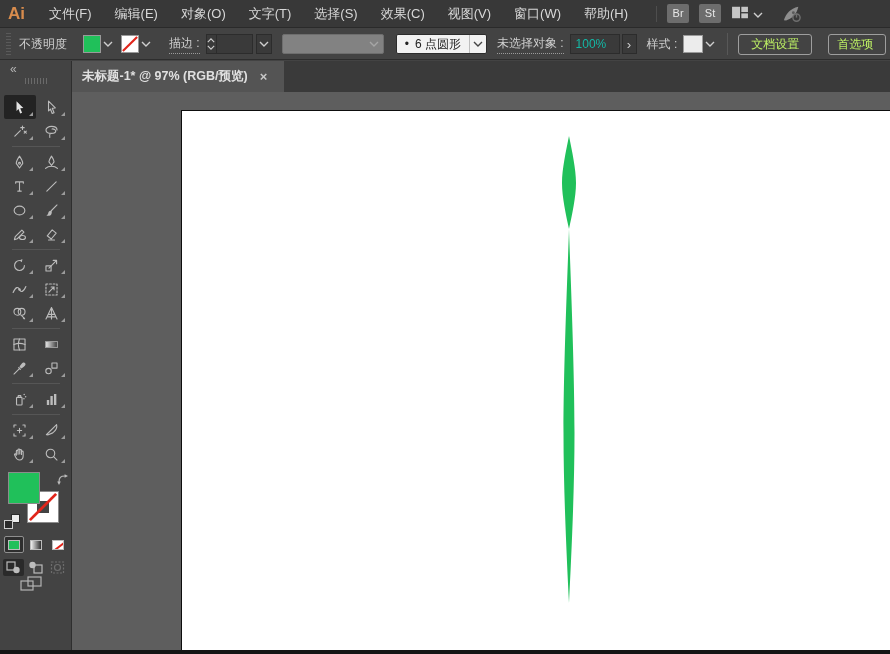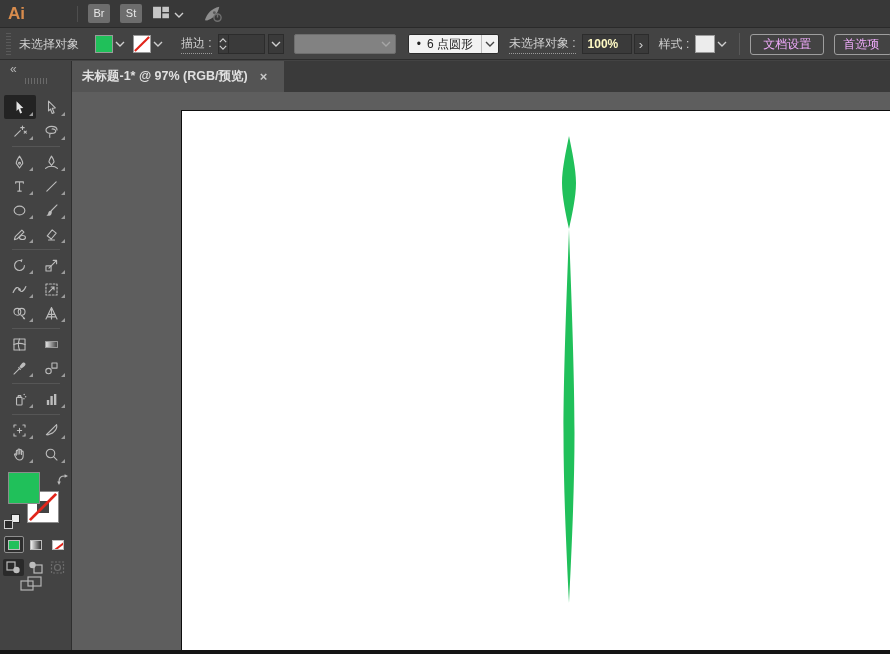--- a/index.html
+++ b/index.html
@@ -44,27 +44,27 @@
          display:flex;align-items:center;justify-content:center;padding:0;}
   .profiledd{width:102px;height:20px;background:#828282;border:1px solid #6e6e6e;border-radius:2px;margin-left:10px;
              display:flex;align-items:center;justify-content:flex-end;padding-right:4px;}
   .profiledd .cv{stroke:#a6a6a6;}
   .brushdd{height:20px;background:#f2f2f2;border:1px solid #2c2c2c;border-radius:2px;margin-left:12px;
            display:flex;align-items:center;color:#222;}
   .brushval{padding:0 8px 0 8px;font-size:12px;display:flex;align-items:center;gap:6px;white-space:nowrap;}
   .brushchev{width:17px;height:100%;border-left:1px solid #bdbdbd;display:flex;align-items:center;justify-content:center;
              background:none;padding:0;border-top:none;border-right:none;border-bottom:none;}
   .brushchev .cv{stroke:#444;}
-  .opfield{width:50px;height:20px;background:#3a3a3a;border:1px solid #2c2c2c;color:#fef9c3;font-size:12px;
-           padding:2px 5px;font-weight:bold;}
+  .opfield{width:50px;height:20px;background:#3a3a3a;border:1px solid #2c2c2c;color:#14b8a6;font-size:12px;
+           padding:2px 5px;}
   .opmore{width:15px;height:20px;background:#3a3a3a;border:1px solid #2c2c2c;margin-left:2px;color:#d0d0d0;
           display:flex;align-items:center;justify-content:center;padding:0;}
   .stylesw{width:20px;height:18px;background:#ececec;border:1px solid #9a9a9a;}
   .vdiv{width:1px;height:22px;background:#585858;margin:0 10px;}
-  .obtn{height:21px;background:none;border:1px solid #9e9e9e;border-radius:3px;color:#f0abfc;font-size:12px;
+  .obtn{height:21px;background:none;border:1px solid #9e9e9e;border-radius:3px;color:#bef264;font-size:12px;
         padding:0 12px;white-space:nowrap;}
 
   
   .tabrow{position:absolute;left:0;top:61px;width:890px;height:31px;display:flex;}
   .tb-head{width:72px;height:100%;background:#434343;border-right:1px solid #2e2e2e;position:relative;flex-shrink:0;}
   .collapse{position:absolute;left:10px;top:1px;color:#b5b5b5;font-size:12px;letter-spacing:-2px;}
   .tgrip{position:absolute;left:25px;top:17px;width:22px;height:6px;
          background:repeating-linear-gradient(90deg,#6a6a6a 0 1px,transparent 1px 3px);}
   .tabstrip{flex:1;background:#3a3a3a;display:flex;font-weight:bold;}
   .tab{width:212px;height:100%;background:#545454;display:flex;align-items:center;padding:0 10px;
@@ -122,20 +122,31 @@
   .shape{position:absolute;left:365px;top:22px;width:44px;height:472px;}
   .bottomstrip{position:absolute;left:0;bottom:0;width:890px;height:4px;background:#151515;z-index:9;}
 </style>
 </head>
 <body>
 
 <div id="app">
 
   <div class="menubar">
     <span class="ailogo">Ai</span>
+    <nav class="menus">
+      <span>文件(F)</span>
+      <span>编辑(E)</span>
+      <span>对象(O)</span>
+      <span>文字(T)</span>
+      <span>选择(S)</span>
+      <span>效果(C)</span>
+      <span>视图(V)</span>
+      <span>窗口(W)</span>
+      <span>帮助(H)</span>
+    </nav>
     <div class="mb-right">
       <span class="mb-sep"></span>
       <button class="sqbtn">Br</button>
       <button class="sqbtn">St</button>
       <button class="ws">
         <span>
           <svg width="18" height="15" viewBox="0 0 20 17">
               <g fill="#c6c6c6">
                 <rect x="1" y="2" width="9" height="13"></rect>
                 <rect x="11.5" y="2" width="7.5" height="6"></rect>
@@ -155,21 +166,21 @@
             <circle cx="13.5" cy="8.5" r="1.6" fill="#5a5a5a"></circle>
             <circle cx="17" cy="14" r="4" fill="none" stroke="#6f6f6f" stroke-width="1.6"></circle>
             <path d="M17 9.5 V14" stroke="#6f6f6f" stroke-width="1.6"></path>
           </svg>
       </span>
     </div>
   </div>
 
   <div class="optionsbar">
     <span class="ogrip"></span>
-    <span class="status">未选择对象</span>
+    <span class="status">不透明度</span>
 
     <div class="swgroup">
       <span class="swatch fillsw"></span>
       <button class="chevtile">
         <svg class="cv" width="10" height="6" viewBox="0 0 10 6">
             <path d="M1 1 L5 5 L9 1"></path>
           </svg>
       </button>
     </div>
     <div class="swgroup">
@@ -228,21 +239,21 @@
     <span class="lbl">样式 :</span>
     <span class="stylesw"></span>
     <button class="chevtile">
       <svg class="cv" width="10" height="6" viewBox="0 0 10 6">
           <path d="M1 1 L5 5 L9 1"></path>
         </svg>
     </button>
 
     <span class="vdiv"></span>
     <button class="obtn">文档设置</button>
-    <button class="obtn" style="margin-left:10px;padding-left:8px;">首选项</button>
+    <button class="obtn" style="margin-left:16px;padding-left:8px;">首选项</button>
   </div>
 
   <div class="tabrow">
     <div class="tb-head">
       <span class="collapse">«</span>
       <span class="tgrip"></span>
     </div>
     <div class="tabstrip">
       <div class="tab">
         <span>未标题-1* @ 97% (RGB/预览)</span>

